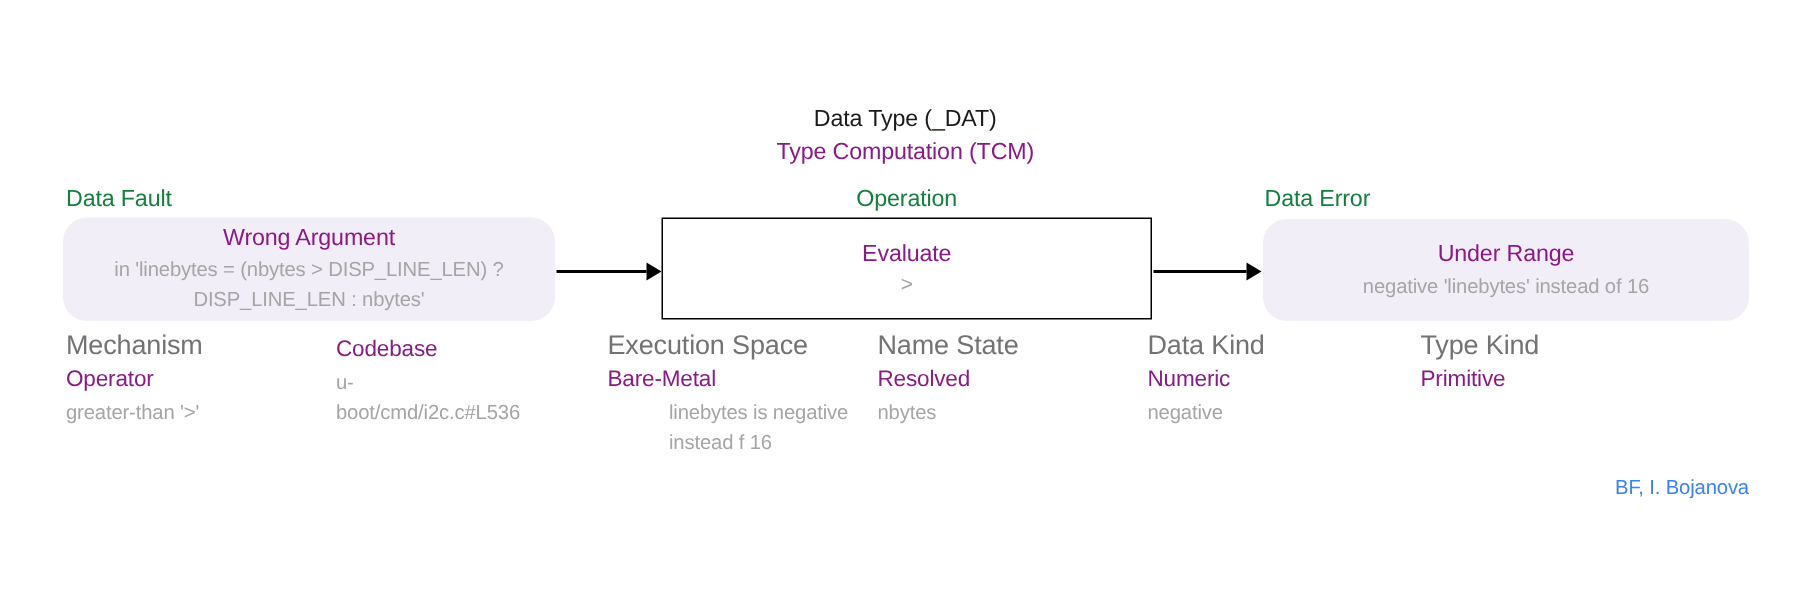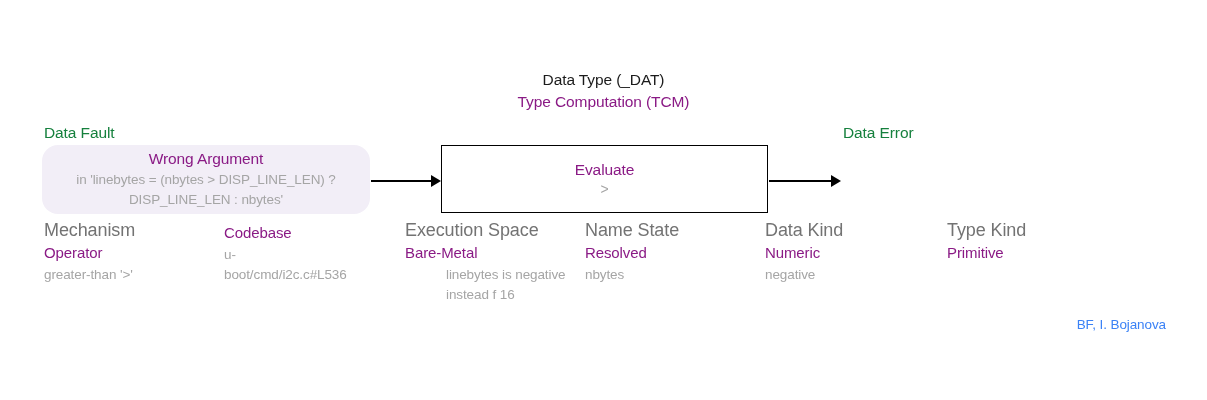--- a/index.html
+++ b/index.html
@@ -58,36 +58,41 @@
 <body>
 
 <div class="canvas">
 
   <div class="title-block">
     <div class="title-line1">Data Type (_DAT)</div>
     <div class="title-line2">Type Computation (TCM)</div>
   </div>
 
   <div class="zone-label label-fault">Data Fault</div>
+  <div class="zone-label label-operation">Operation</div>
   <div class="zone-label label-error">Data Error</div>
 
   <div class="flow-box box-soft box-fault">
     <div class="box-name">Wrong Argument</div>
     <div class="box-detail">in 'linebytes = (nbytes &gt; DISP_LINE_LEN) ? DISP_LINE_LEN : nbytes'</div>
   </div>
 
   <div class="arrow arrow-1"></div>
 
   <div class="flow-box box-operation">
     <div class="box-name">Evaluate</div>
     <div class="box-detail">&gt;</div>
   </div>
 
   <div class="arrow arrow-2"></div>
 
+  <div class="flow-box box-soft box-error">
+    <div class="box-name">Under Range</div>
+    <div class="box-detail">negative 'linebytes' instead of 16</div>
+  </div>
 
   <div class="attr-row">
     <div class="attr-col attr-col-0">
       <div class="attr-header">Mechanism</div>
       <div class="attr-value">Operator</div>
       <div class="attr-note">greater-than '&gt;'</div>
     </div>
     <div class="attr-col attr-col-1">
       <div class="attr-value">Codebase</div>
       <div class="attr-note">u-boot/cmd/i2c.c#L536</div>

